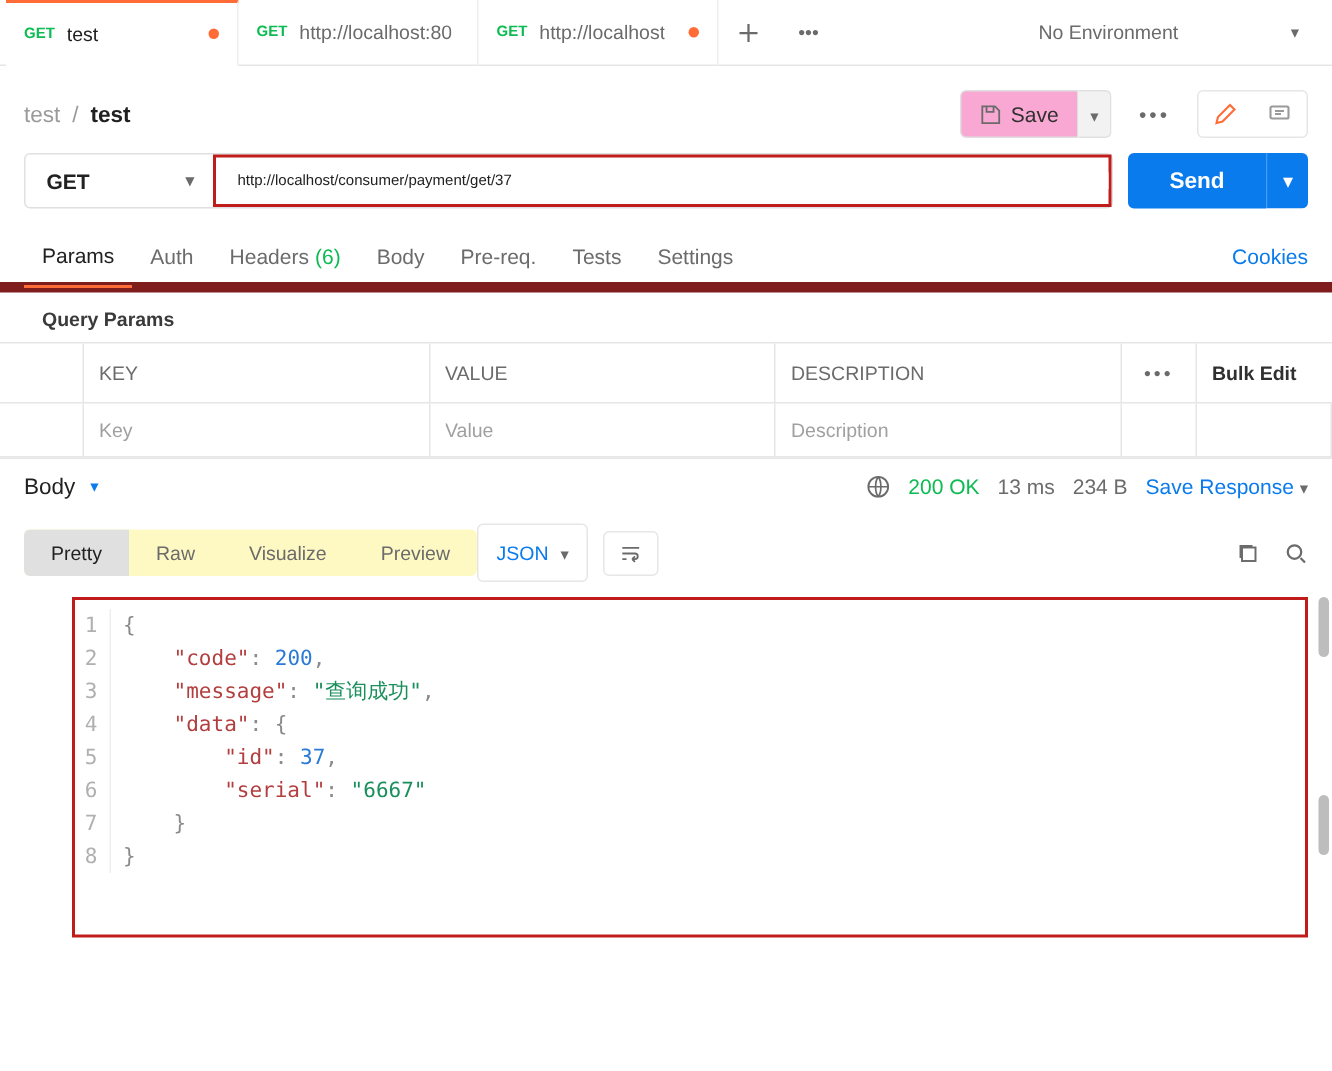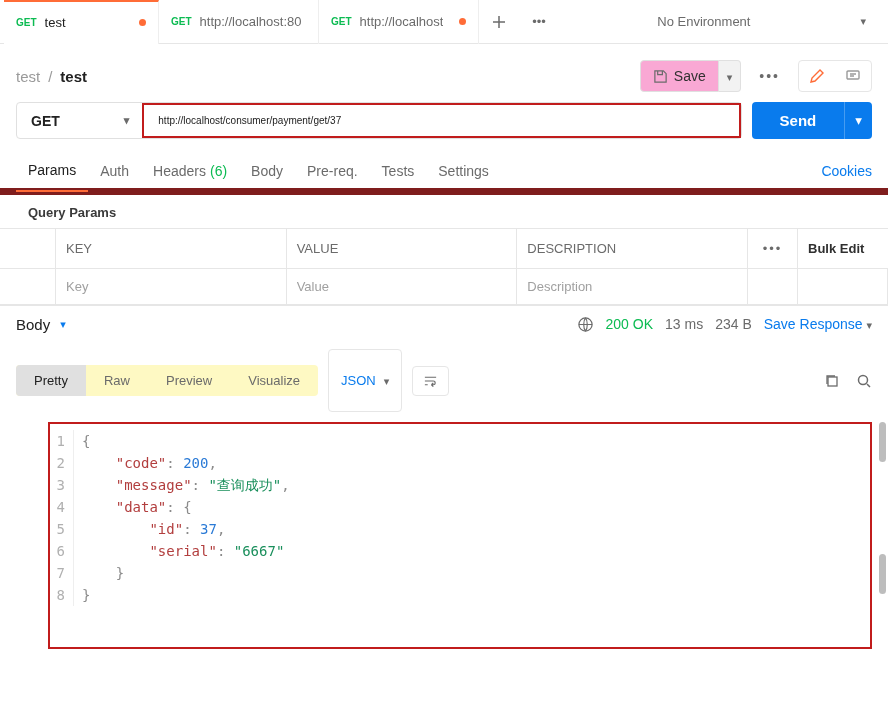--- a/index.html
+++ b/index.html
@@ -6,21 +6,21 @@
 body { font-family: -apple-system, BlinkMacSystemFont, "Segoe UI", Helvetica, Arial, sans-serif; font-size: 13px; color: #212121; background: #fff; width: 888px; }
 .tabs { display: flex; align-items: center; height: 44px; border-bottom: 1px solid #e6e6e6; padding: 0 4px; }
 .tab { display: flex; align-items: center; padding: 0 12px; height: 44px; gap: 8px; border-right: 1px solid #eee; cursor: pointer; position: relative; min-width: 0; }
 .tab.active { border-top: 2px solid #ff6c37; background: #fff; }
 .tab .method { font-size: 10px; font-weight: 600; color: #0cbb52; }
 .tab .title { font-size: 13px; color: #6b6b6b; white-space: nowrap; overflow: hidden; text-overflow: ellipsis; }
 .tab.active .title { color: #212121; }
 .tab .dot { width: 7px; height: 7px; border-radius: 50%; background: #ff6c37; flex-shrink: 0; margin-left: auto; }
 .tab-plus { width: 40px; display: flex; align-items: center; justify-content: center; cursor: pointer; }
 .tab-more { width: 40px; display: flex; align-items: center; justify-content: center; cursor: pointer; color: #6b6b6b; }
-.env { margin-left: auto; display: flex; align-items: center; padding: 0 18px 0 22px; color: #6b6b6b; gap: 110px; cursor: pointer; }
+.env { margin-left: auto; display: flex; align-items: center; padding: 0 18px 0 22px; color: #6b6b6b; gap: 75px; cursor: pointer; }
 
 .title-row { display: flex; align-items: center; padding: 16px 16px 10px 16px; }
 .breadcrumb { display: flex; align-items: center; gap: 8px; font-size: 15px; }
 .breadcrumb .bc1 { color: #9a9a9a; }
 .breadcrumb .sep { color: #9a9a9a; }
 .breadcrumb .bc2 { color: #212121; font-weight: 600; }
 .title-actions { margin-left: auto; display: flex; gap: 12px; align-items: center; }
 .save-grp { display: flex; }
 .save-btn { display: flex; align-items: center; gap: 6px; background: #f9a8d4; border: 1px solid #e0e0e0; border-radius: 4px 0 0 4px; padding: 7px 12px; cursor: pointer; color: #303030; font-size: 14px; }
 .save-dd { background: #f2f2f2; border: 1px solid #e0e0e0; border-left: none; border-radius: 0 4px 4px 0; padding: 7px 8px; cursor: pointer; color: #6b6b6b; }
@@ -57,21 +57,21 @@
 .resp-hdr .body-lbl { font-size: 15px; color: #212121; cursor:pointer;}
 .resp-status { margin-left: auto; display: flex; gap: 12px; font-size: 14px; }
 .st-ok { color: #0cbb52; }
 .st-grey { color: #6b6b6b; }
 .save-resp { color: #097bed; cursor: pointer; }
 
 .resp-tabs { display: flex; align-items: center; padding: 6px 16px 10px 16px; gap: 0; }
 .vtab-grp { display:flex; background:#fef9c3; border-radius:4px; overflow:hidden; }
 .vtab { padding: 8px 18px; cursor: pointer; color: #6b6b6b; font-size: 13px; }
 .vtab.active { background: #e0e0e0; color: #212121; }
-.json-dd { margin-left: 10px; display: flex; align-items: flex-end; gap: 8px; border: 1px solid #e6e6e6; border-radius: 4px; padding: 23px 12px; color: #097bed; font-size: 13px; cursor:pointer; }
+.json-dd { display: flex; align-items: flex-end; gap: 8px; border: 1px solid #e6e6e6; border-radius: 4px; padding: 11px 12px; color: #097bed; font-size: 13px; cursor:pointer; }
 .wrap-btn { margin-left: 10px; border: 1px solid #e6e6e6; border-radius: 4px; padding: 7px 10px; cursor: pointer; color: #6b6b6b; }
 .resp-tools { margin-left: auto; display: flex; gap: 16px; color: #6b6b6b; }
 .resp-tools > * { cursor:pointer; }
 
 .code-wrap { margin: 0 16px 20px 48px; border: 2px solid #c11c1c; position: relative; padding-bottom: 35px;}
 .code { font-family: Menlo, Consolas, monospace; font-size: 14px; line-height: 22px; padding: 6px 0; }
 .code .ln { display: flex; }
 .code .gutter { width: 24px; text-align: right; padding-right: 8px; color: #b0b0b0; user-select: none; border-right:1px solid #eee; margin-right:8px;}
 .code .txt { white-space: pre; }
 .k { color: #b23e3e; }
@@ -207,22 +207,22 @@
     <span class="st-grey">13 ms</span>
     <span class="st-grey">234 B</span>
     <span class="save-resp"><span>Save Response</span> <span class="chev">▾</span></span>
   </div>
 </div>
 
 <div class="resp-tabs">
   <div class="vtab-grp">
     <div class="vtab active">Pretty</div>
     <div class="vtab">Raw</div>
+    <div class="vtab">Visualize</div>
     <div class="vtab">Preview</div>
-    <div class="vtab">Visualize</div>
   </div>
   <div class="json-dd">
     <span>JSON</span>
     <span class="chev">▾</span>
   </div>
   <div class="wrap-btn">
     <svg width="15" height="14" viewBox="0 0 16 14" fill="none">
         <path d="M2 3h12M2 7h9a2 2 0 110 4H9m0 0l2-2m-2 2l2 2M2 11h3" stroke="#6b6b6b" stroke-width="1.3"></path>
       </svg>
   </div>

